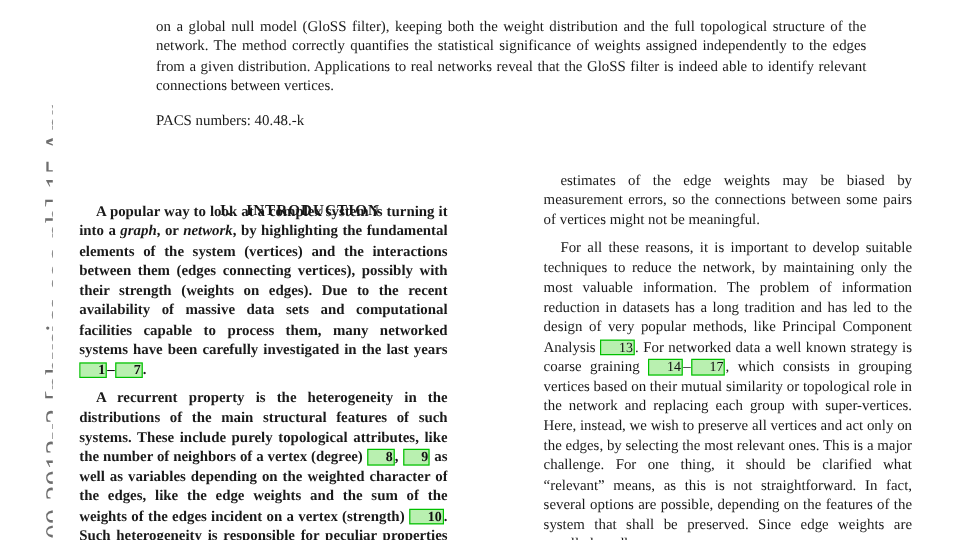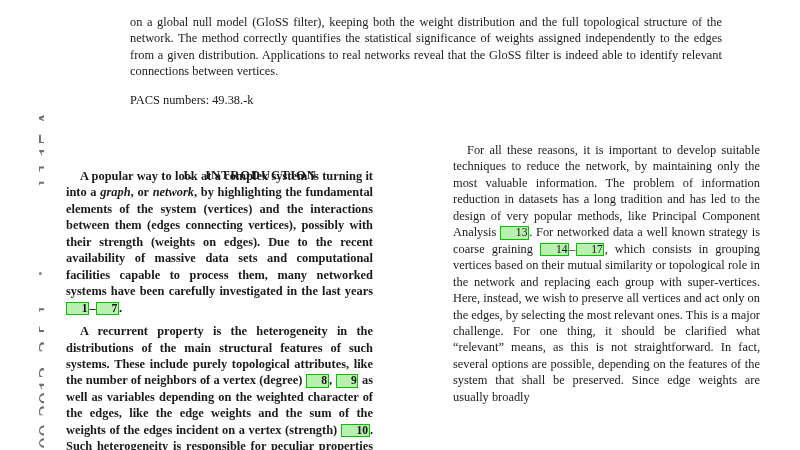--- a/index.html
+++ b/index.html
@@ -117,34 +117,35 @@
 <body>
 
 <div id="page">
 
   <div id="arxiv-stamp">
     <div class="stamp-text">009.2913v3  [physics.soc-ph]  15 Apr</div>
   </div>
 
   <div class="abstract-block">on a global null model (GloSS filter), keeping both the weight distribution and the full topological structure of the network.  The method correctly quantifies the statistical significance of weights assigned independently to the edges from a given distribution. Applications to real networks reveal that the GloSS filter is indeed able to identify relevant connections between vertices.</div>
 
-  <div class="pacs-line">PACS numbers: 49.38.-k</div>
+  <div class="pacs-line">PACS numbers: 40.48.-k</div>
 
   <div class="section-heading">
     <span class="sec-num">I.</span><span>INTRODUCTION</span>
   </div>
 
   <div id="column-left" class="column">
 
     <p class="para"><span>A popular way to look at a complex system is turning it into a </span><em>graph</em><span>, or </span><em>network</em><span>, by highlighting the fundamental elements of the system (vertices) and the interactions between them (edges connecting vertices), possibly with their strength (weights on edges). Due to the recent availability of massive data sets and computational facilities capable to process them, many networked systems have been carefully investigated in the last years </span><span class="cite-group"><span class="cite">1</span><span class="cite-dash">–</span><span class="cite">7</span></span><span>.</span></p>
 
     <p class="para"><span>A recurrent property is the heterogeneity in the distributions of the main structural features of such systems. These include purely topological attributes, like the number of neighbors of a vertex (degree) </span><span class="cite-group"><span class="cite">8</span><span class="cite-dash">,</span> <span class="cite">9</span></span><span> as well as variables depending on the weighted character of the edges, like the edge weights and the sum of the weights of the edges incident on a vertex (strength) </span><span class="cite">10</span><span>. Such heterogeneity is responsible for peculiar properties of complex networks, like their high robustness against random at-</span> <span>tacks and the</span></p>
 
   </div>
 
   <div id="column-right" class="column">
 
+    <p class="para"><span>estimates of the edge weights may be biased by measurement errors, so the connections between some pairs of vertices might not be meaningful.</span></p>
 
     <p class="para"><span>For all these reasons, it is important to develop suitable techniques to reduce the network, by maintaining only the most valuable information. The problem of information reduction in datasets has a long tradition and has led to the design of very popular methods, like Principal Component Analysis </span><span class="cite">13</span><span>. For networked data a well known strategy is coarse graining </span><span class="cite-group"><span class="cite">14</span><span class="cite-dash">–</span><span class="cite">17</span></span><span>, which consists in grouping vertices based on their mutual similarity or topological role in the network and replacing each group with super-vertices. Here, instead, we wish to preserve all vertices and act only on the edges, by selecting the most relevant ones. This is a major challenge. For one thing, it should be clarified what “relevant” means, as this is not straightforward. In fact, several options are possible, depending on the features of the system that shall be preserved. Since edge weights are usually broadly</span></p>
 
   </div>
 
 </div>
 
 </body></html>

